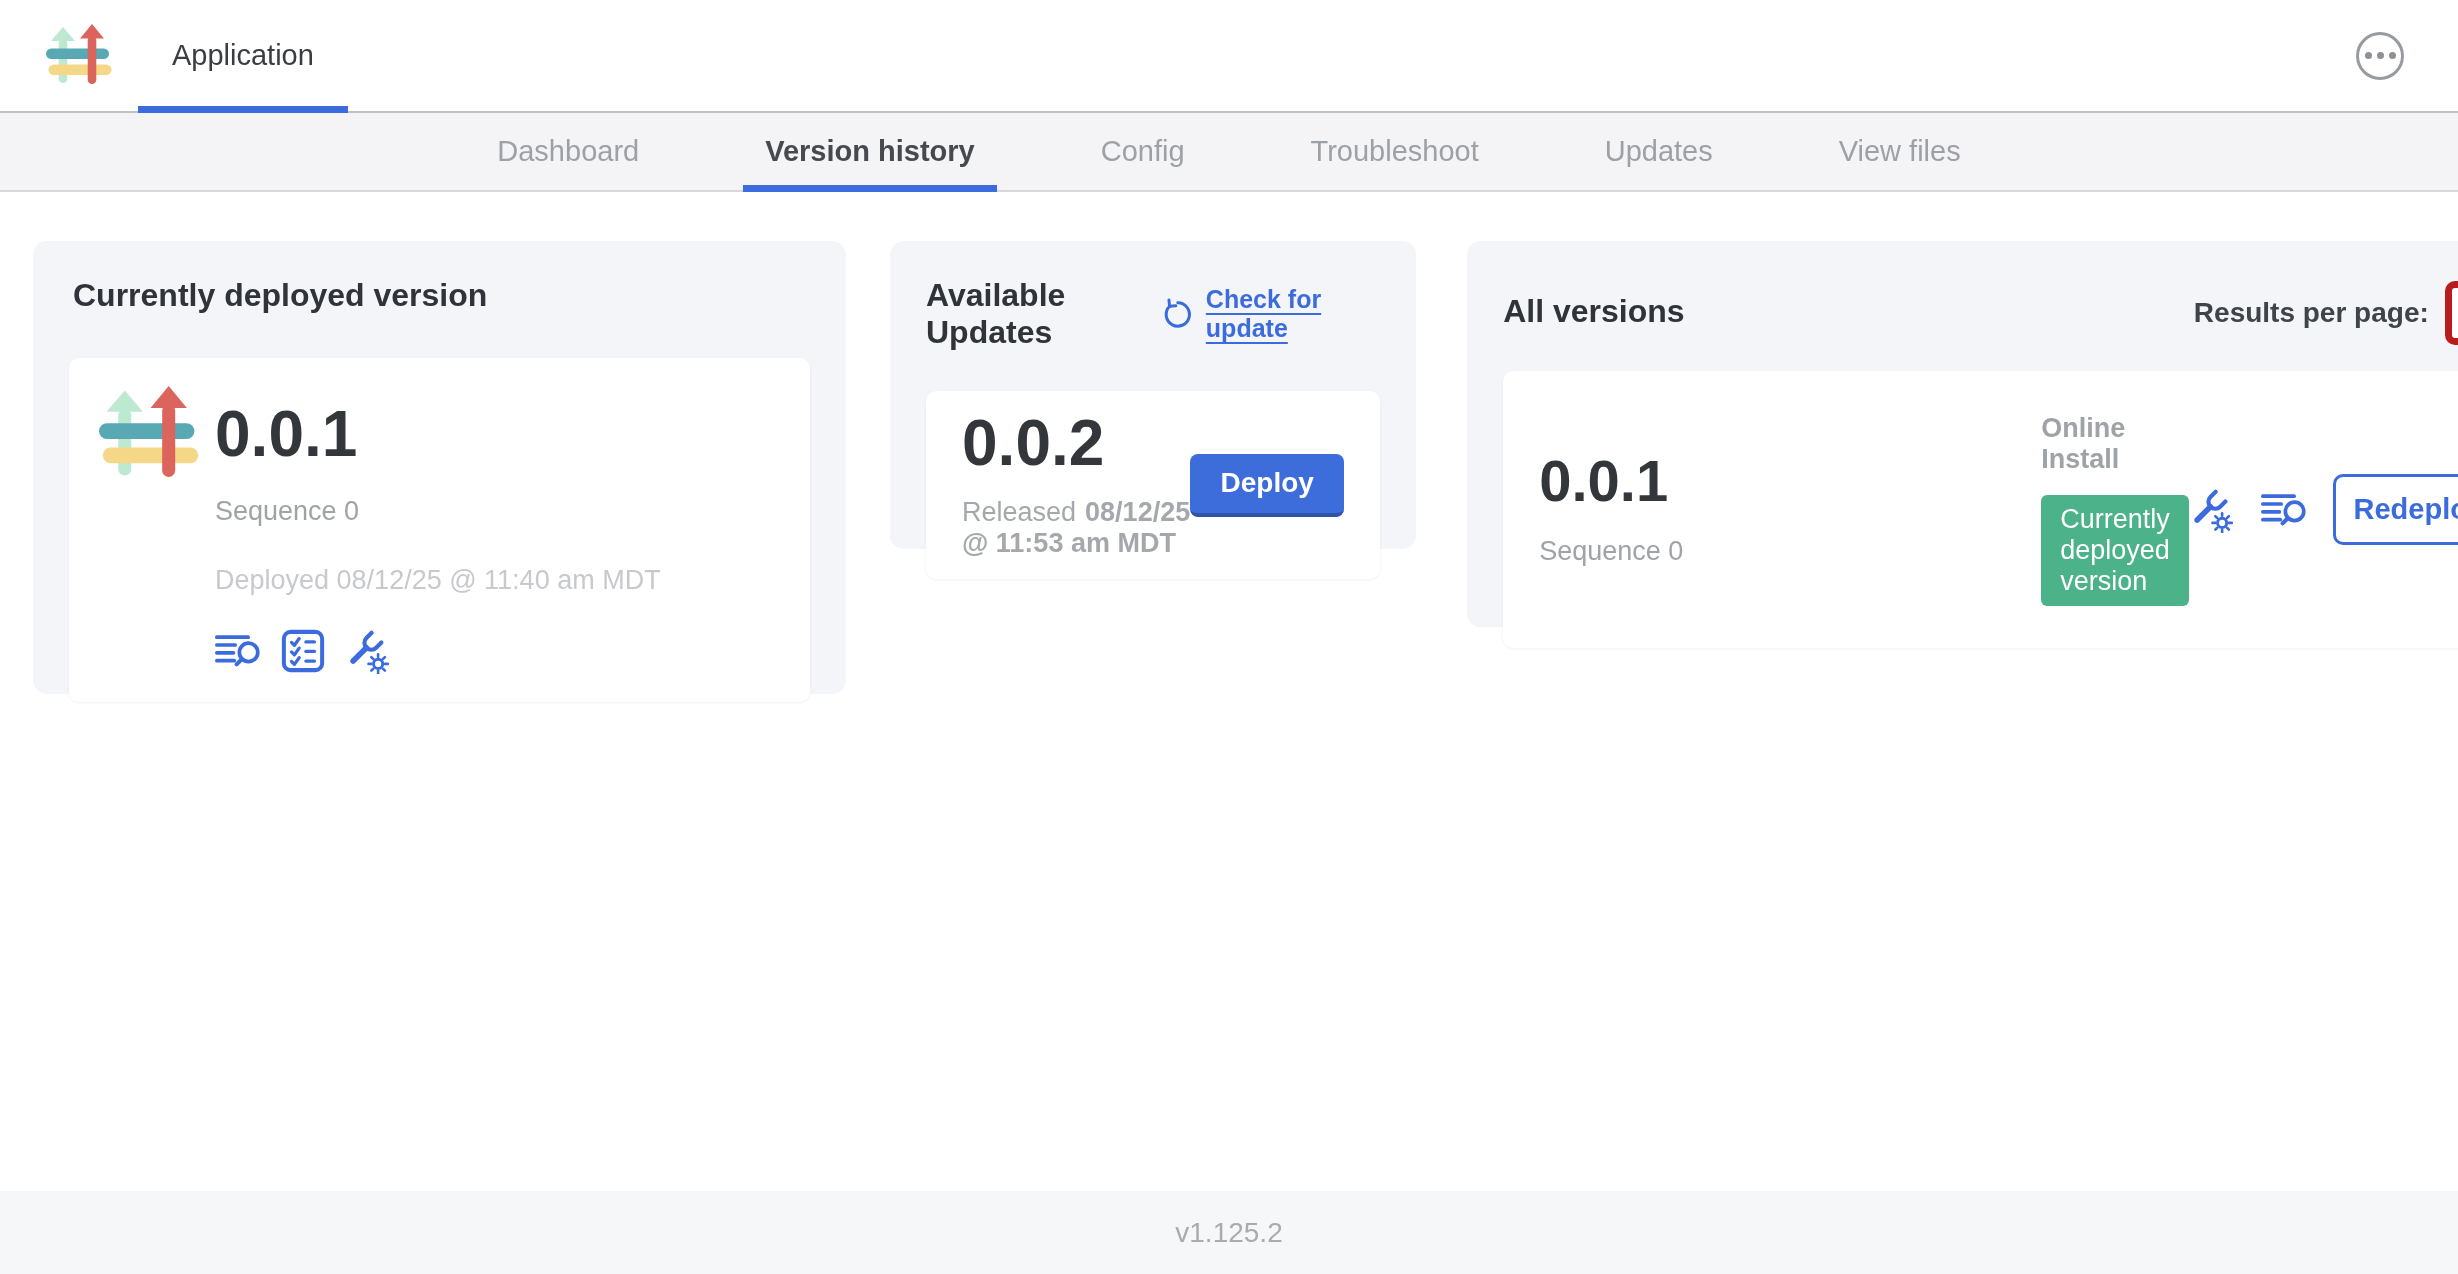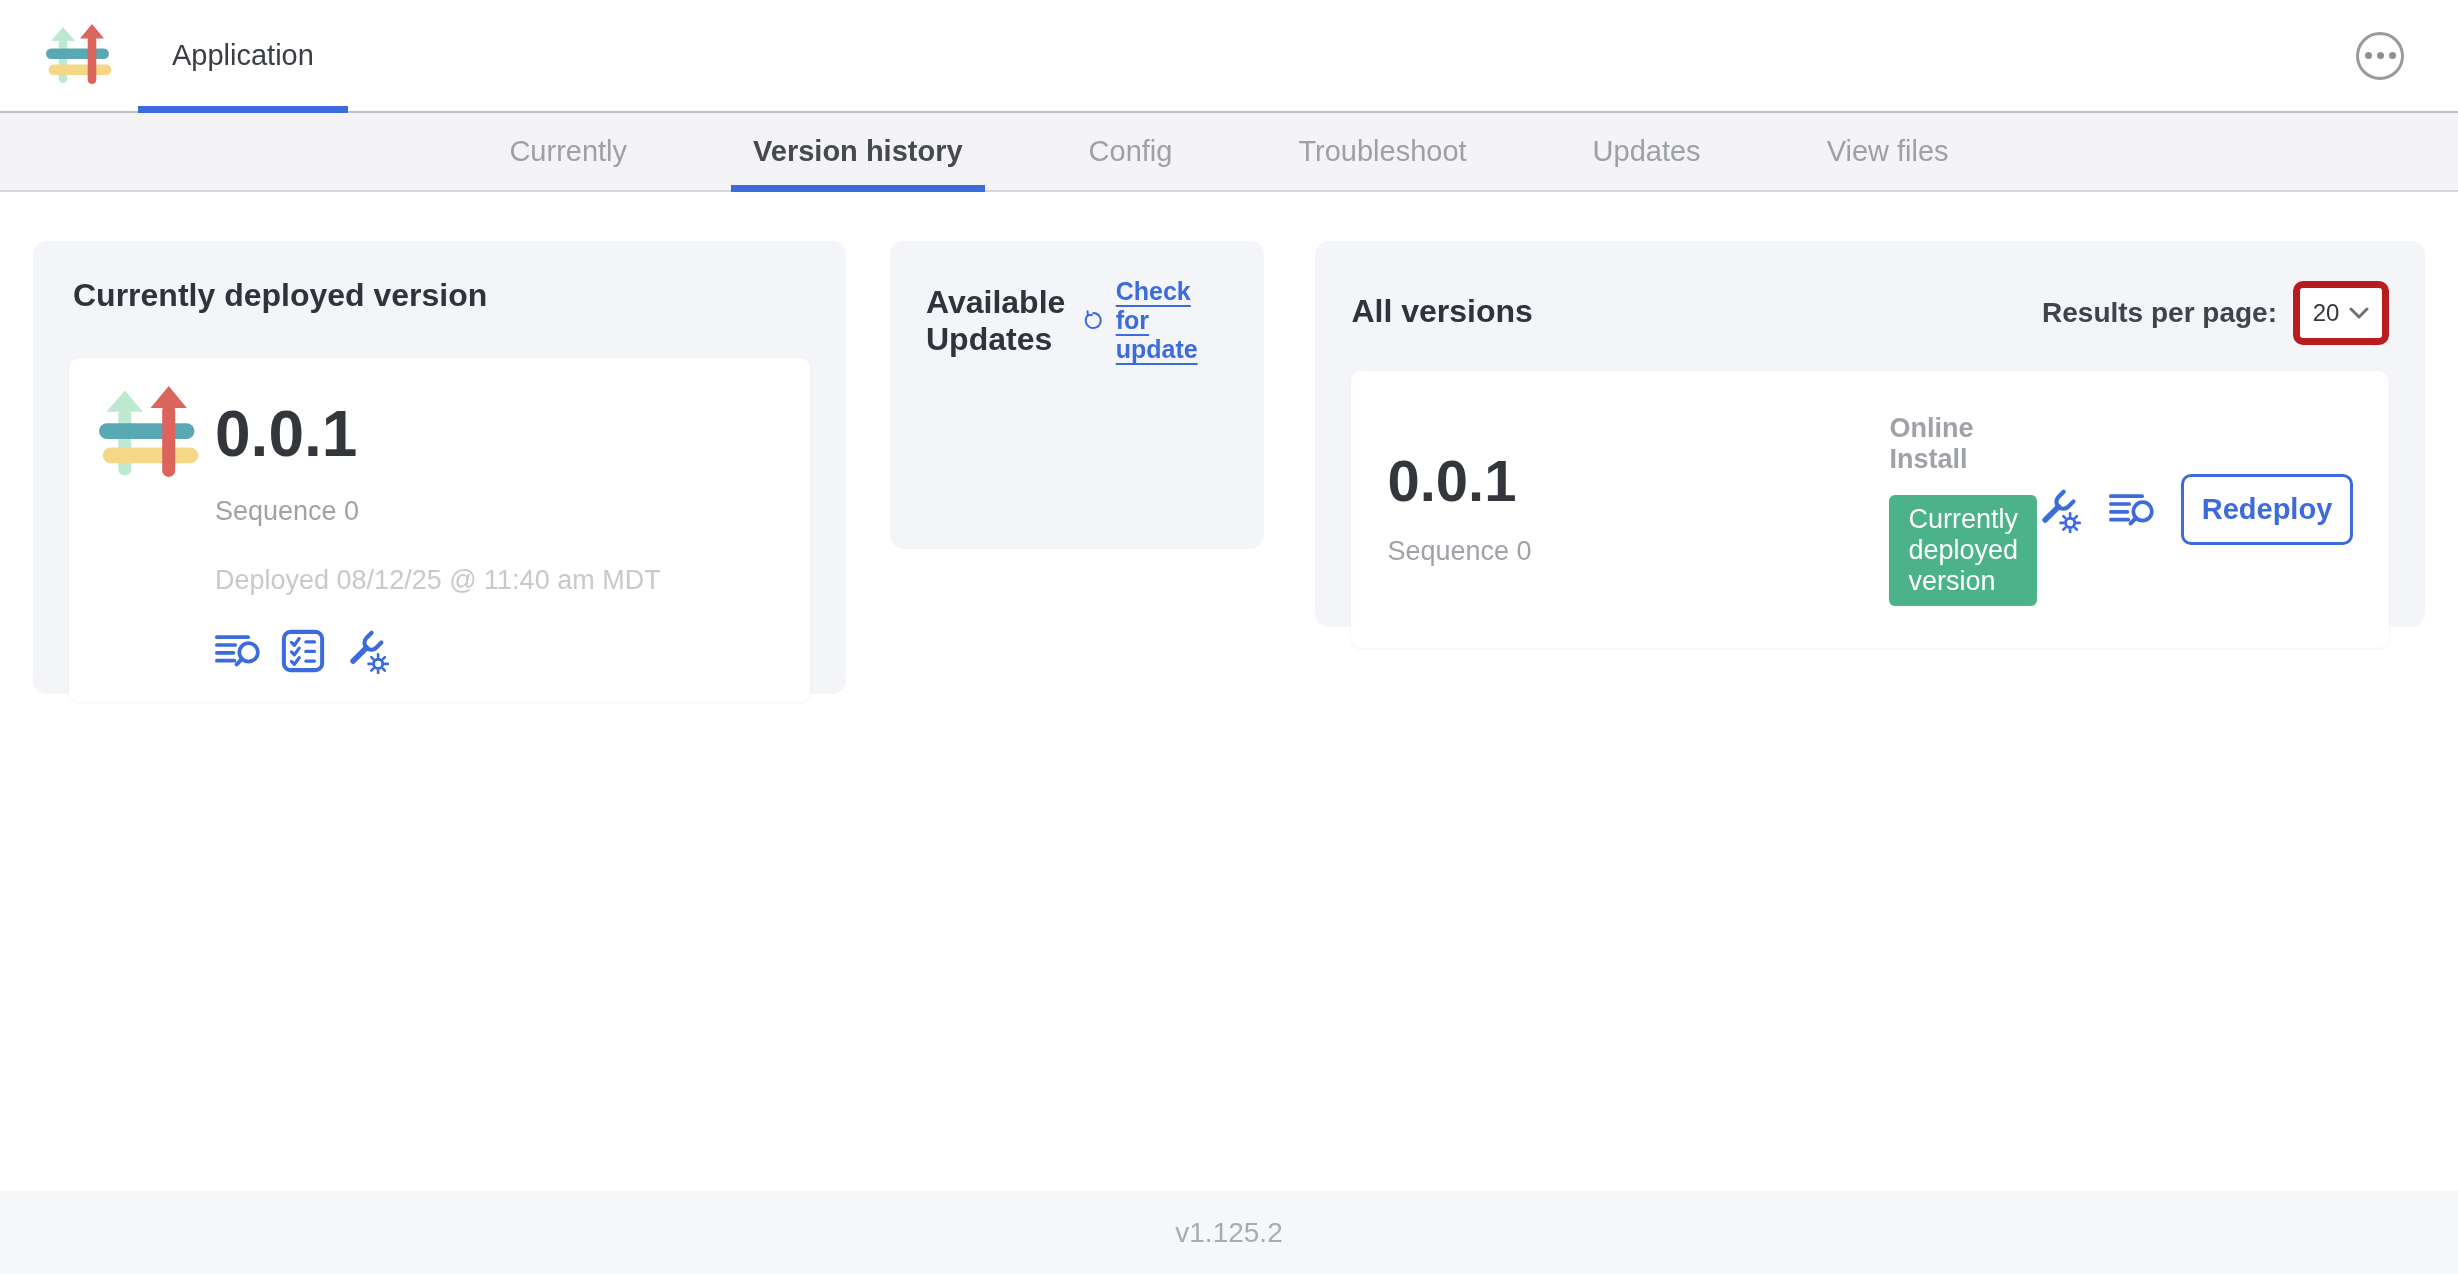--- a/index.html
+++ b/index.html
@@ -172,21 +172,21 @@
     <div class="top-tab active">Application</div>
   </nav>
   <button class="menu-btn" title="">
     <span class="dot"></span>
     <span class="dot"></span>
     <span class="dot"></span>
   </button>
 </header>
 
 <nav class="subnav">
-  <div class="sub-tab">Currently</div>
+  <div class="sub-tab">Dashboard</div>
   <div class="sub-tab active">Version history</div>
   <div class="sub-tab">Config</div>
   <div class="sub-tab">Troubleshoot</div>
   <div class="sub-tab">Updates</div>
   <div class="sub-tab">View files</div>
 </nav>
 
 <main>
 
   <section class="left-col">
@@ -267,20 +267,29 @@
           <svg viewBox="0 0 38 38" width="37" height="37">
             <g stroke="#3b6bdc" fill="none" stroke-linecap="round" stroke-width="3.6">
               <path d="M 19,5 A 14,14 0 1 1 9.1,9.1"></path>
               <path d="M 9.1,9.1 L 8.4,1.6"></path>
               <path d="M 9.1,9.1 L 16.6,8.6"></path>
             </g>
           </svg>
           <span class="link-text">Check for update</span>
         </a>
       </div>
+      <div class="inner updates-inner">
+        <div>
+          <div class="upd-version">0.0.2</div>
+          <div class="upd-released">
+            <span>Released</span><span class="date">08/12/25 @ 11:53 am MDT</span>
+          </div>
+        </div>
+        <button class="deploy-btn">Deploy</button>
+      </div>
     </div>
 
     <div class="card versions-card">
       <div class="head-row">
         <h2 class="card-title">All versions</h2>
         <div class="rpp">
           <span class="rpp-label">Results per page:</span>
           <div class="rpp-select">
             <span>20</span>
             <svg viewBox="0 0 20 12" width="20" height="12">

